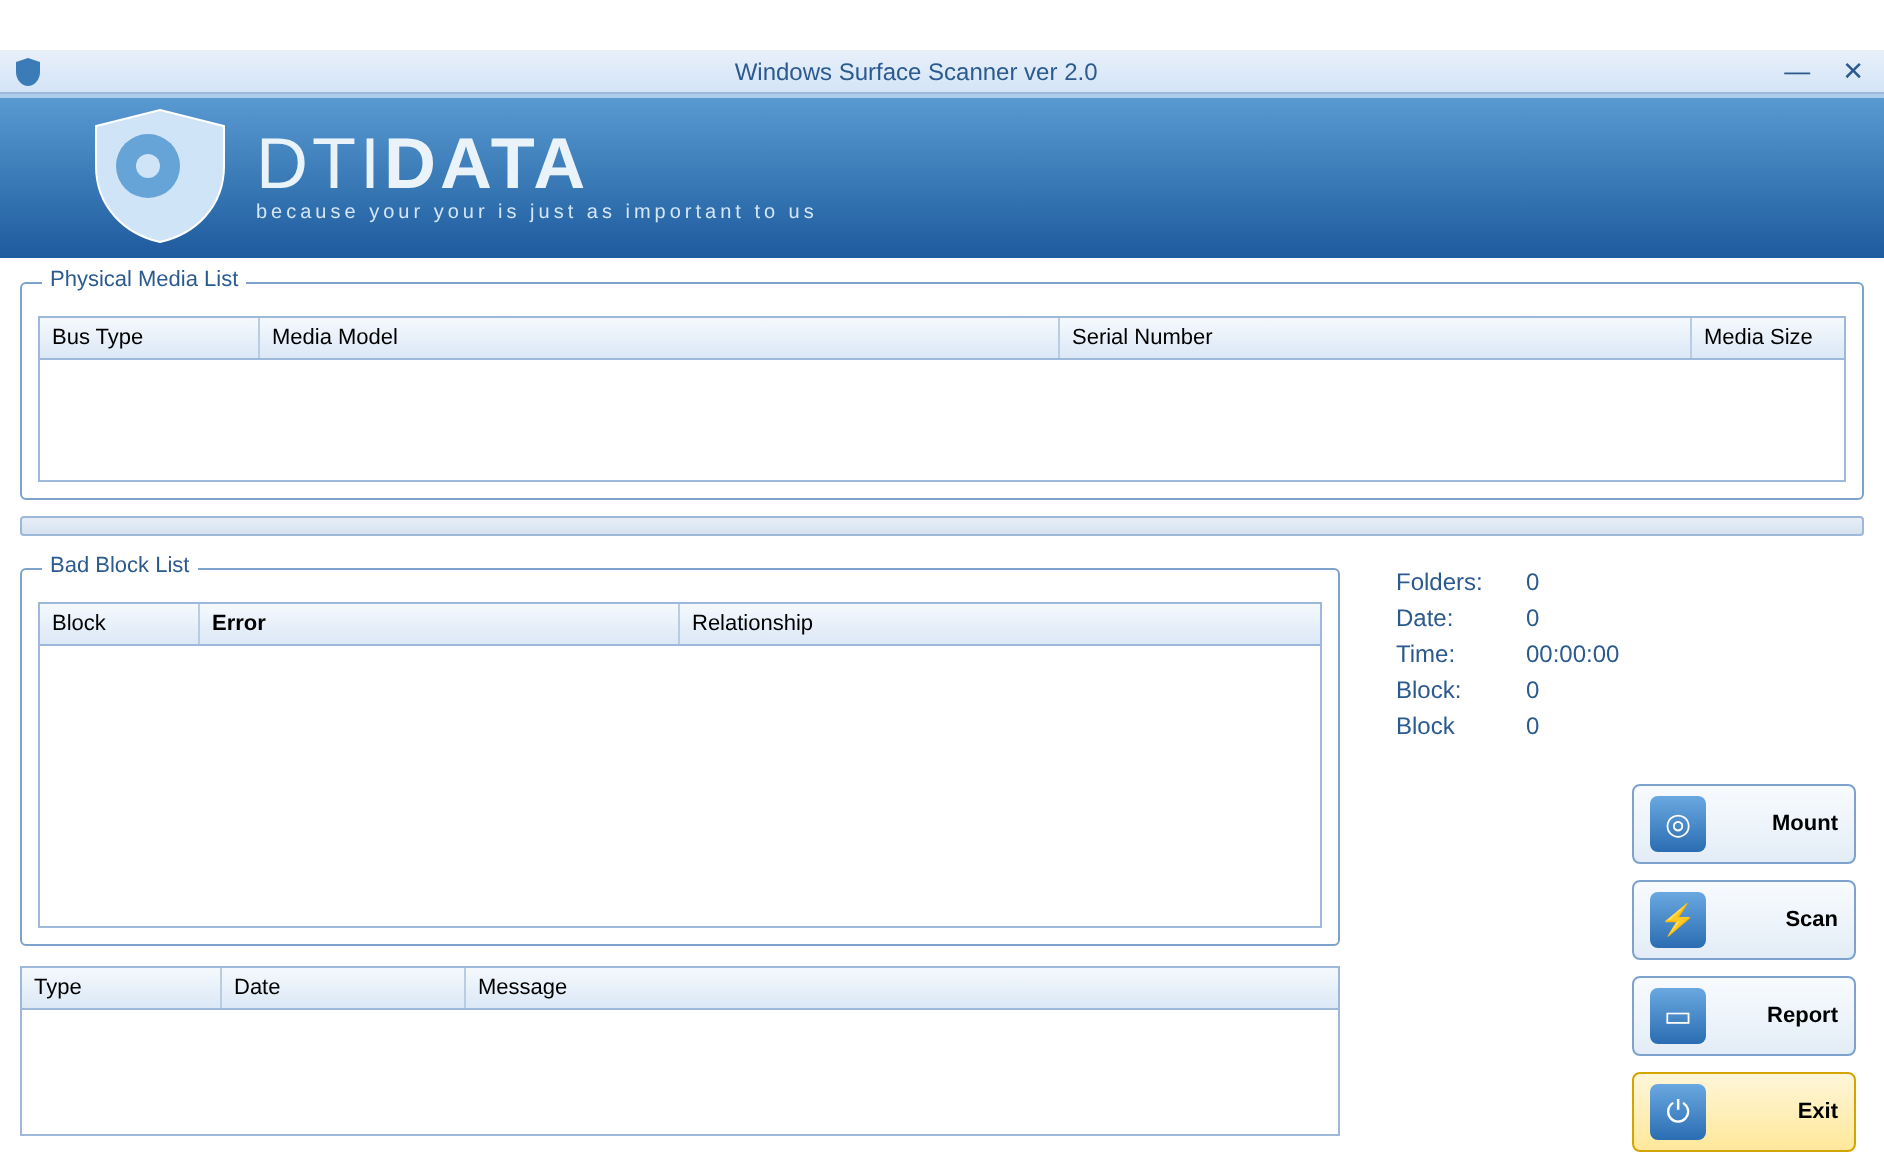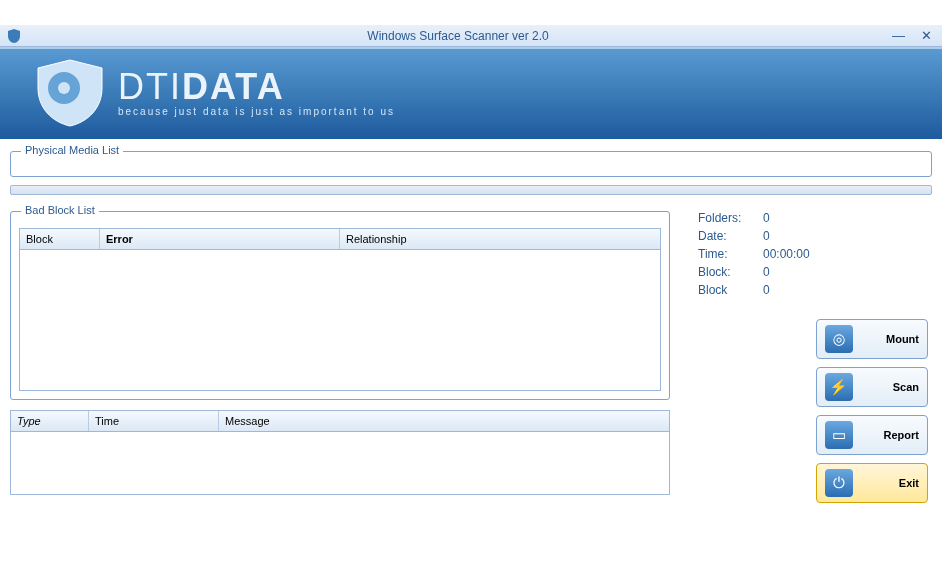--- a/index.html
+++ b/index.html
@@ -4,21 +4,21 @@
 <style>
 * { box-sizing: border-box; margin: 0; padding: 0; }
 body { font-family: Tahoma, Arial, sans-serif; font-size: 11px; background: #fff; width: 942px; height: 581px; overflow: hidden; }
 
 .titlebar { height: 22px; background: linear-gradient(#e8f0fa, #d4e4f7); display: flex; align-items: center; padding: 0 6px; border-bottom: 1px solid #9db8d8; margin-top: 25px; }
 .titlebar-icon { width: 16px; height: 16px; margin-right: 6px; }
 .titlebar-title { flex: 1; text-align: center; color: #2b5a8f; font-size: 12px; }
 .titlebar-controls { display: flex; gap: 8px; color: #2b5a8f; font-size: 13px; }
 .titlebar-controls span { cursor: pointer; padding: 0 4px; }
 
-.banner { height: 92px; background: linear-gradient(180deg, #5a9bd4 0%, #3b7cb8 50%, #1e5a9e 100%); display: flex; align-items: center; padding-left: 30px; position: relative; }
+.banner { height: 82px; background: linear-gradient(180deg, #5a9bd4 0%, #3b7cb8 50%, #1e5a9e 100%); display: flex; align-items: center; padding-left: 40px; position: relative; }
 .banner::before { content:""; position:absolute; left:0; top:0; right:0; height:2px; background:#fff; opacity:.5; }
 .shield { width: 80px; height: 70px; margin-right: 8px; }
 .brand-text { color: #fff; line-height: 1; }
 .brand-dti { font-size: 36px; font-weight: 300; letter-spacing: 2px; color: #eaf3fa; }
 .brand-data { font-weight: 700; }
 .brand-tag { font-size: 10px; letter-spacing: 2px; color: #d5e6f5; margin-top: 2px; }
 
 .content { padding: 6px 10px 10px 10px; }
 
 .groupbox { border: 1px solid #7da2ce; border-radius: 3px; padding: 16px 8px 8px 8px; margin-top: 6px; position: relative; }
@@ -45,21 +45,21 @@
 .btn.exit { background: linear-gradient(#fff6d9,#ffe89a); border-color: #d4a500; }
 .btn-icon { width: 28px; height: 28px; border-radius: 4px; background: linear-gradient(#6aa8e0,#2a6db2); display: flex; align-items: center; justify-content: center; color: #fff; font-size: 15px; }
 .btn-label { flex: 1; text-align: right; font-weight: bold; }
 
 .table1-body { height: 60px; }
 .table2-body { height: 140px; }
 .table3-body { height: 62px; }
 
 .c-bus { width: 110px; } .c-model { width: 400px; } .c-serial { width: 316px; } .c-size { width: 70px; flex:1; border-right:none; }
 .c-block { width: 80px; } .c-error { width: 240px; font-weight: bold; } .c-rel { flex:1; border-right:none; }
-.c-type { width: 78px; font-style: italic; } .c-date { width: 122px; } .c-time { width: 130px; } .c-msg { flex:1; border-right:none; }
+.c-type { width: 100px; } .c-date { width: 122px; } .c-time { width: 130px; } .c-msg { flex:1; border-right:none; }
 </style>
 </head>
 <body>
 
 <div class="titlebar">
   <span class="titlebar-icon">
     <svg viewBox="0 0 16 16">
         <path d="M8 1 L14 3 V8 C14 12 11 15 8 15 C5 15 2 12 2 8 V3 Z" fill="#3b7cb8"></path>
       </svg>
   </span>
@@ -73,28 +73,37 @@
 <div class="banner">
   <svg class="shield" viewBox="0 0 80 70">
     <path d="M40 2 L72 10 V30 C72 50 58 64 40 68 C22 64 8 50 8 30 V10 Z" fill="#cfe4f6" stroke="#fff" stroke-width="1"></path>
     <circle cx="34" cy="30" r="16" fill="#5a9bd4" opacity=".9"></circle>
     <circle cx="34" cy="30" r="6" fill="#cfe4f6"></circle>
   </svg>
   <div class="brand-text">
     <div class="brand-dti">
       <span>DTI</span><span class="brand-data">DATA</span>
     </div>
-    <div class="brand-tag">because just data is just as important to us</div>
+    <div class="brand-tag">because your your is just as important to us</div>
   </div>
 </div>
 
 <div class="content">
 
   <div class="groupbox">
     <span class="groupbox-title">Physical Media List</span>
+    <div class="table">
+      <div class="table-head">
+        <div class="th c-bus">Bus Type</div>
+        <div class="th c-model">Media Model</div>
+        <div class="th c-serial">Serial Number</div>
+        <div class="th c-size">Media Size</div>
+      </div>
+      <div class="table-body table1-body"></div>
+    </div>
   </div>
 
   <div class="hbar"></div>
 
   <div class="lower">
     <div class="lower-left">
 
       <div class="groupbox">
         <span class="groupbox-title">Bad Block List</span>
         <div class="table">
@@ -103,21 +112,21 @@
             <div class="th c-error">Error</div>
             <div class="th c-rel">Relationship</div>
           </div>
           <div class="table-body table2-body"></div>
         </div>
       </div>
 
       <div class="table">
         <div class="table-head">
           <div class="th c-type">Type</div>
-          <div class="th c-time">Time</div>
+          <div class="th c-date">Date</div>
           <div class="th c-msg">Message</div>
         </div>
         <div class="table-body table3-body"></div>
       </div>
 
     </div>
 
     <div class="side">
       <div class="stats">
         <div class="stat-row">

